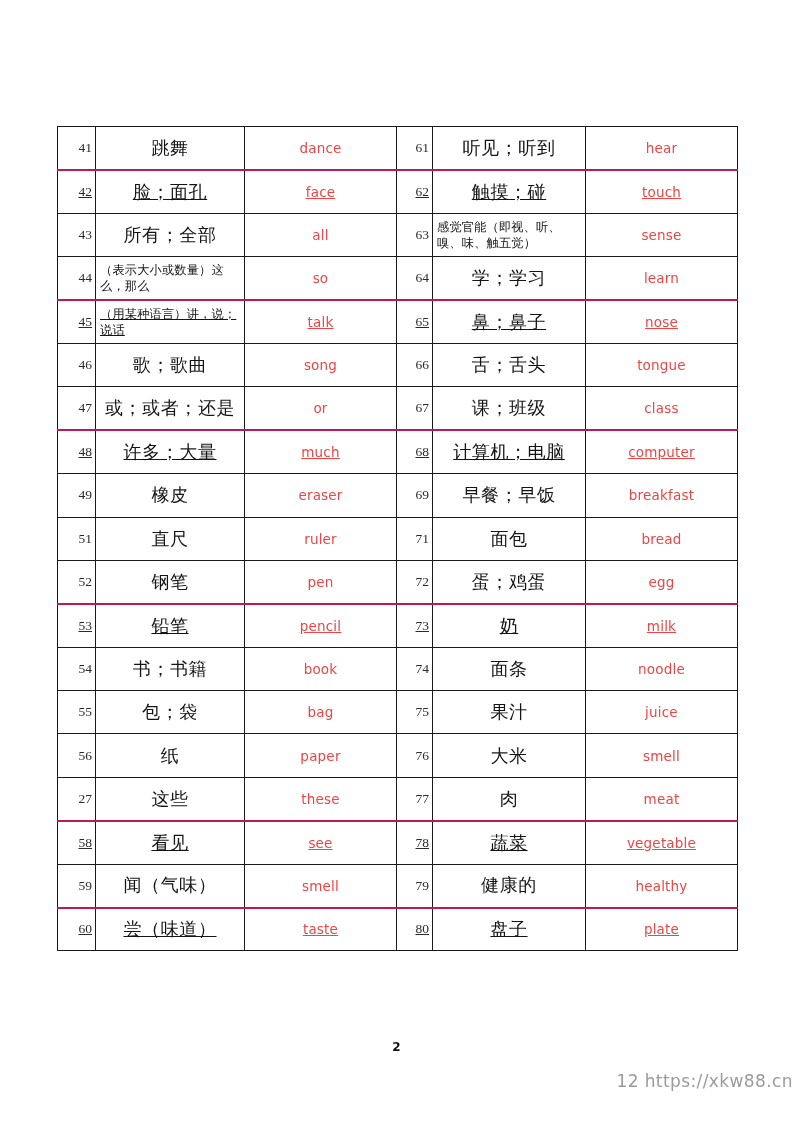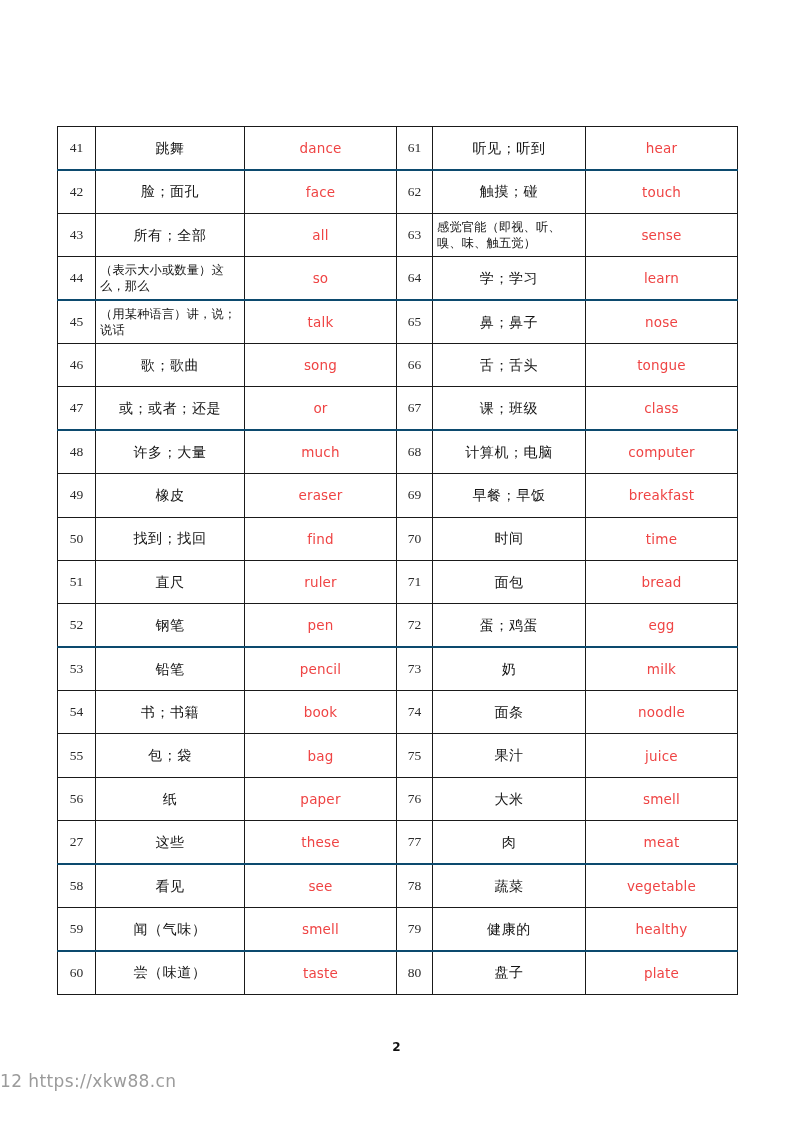--- a/index.html
+++ b/index.html
@@ -45,30 +45,30 @@
 
   .vocab-table td {
     border: 1px solid #1a1a1a;
     height: 43.4px;
     padding: 1px 3px;
     vertical-align: middle;
     box-sizing: border-box;
   }
 
   .cell-num {
-    text-align: center;
+    text-align: right;
     padding-left: 7px;
     font-size: 13.5px;
     color: #2b2b2b;
     font-family: "Liberation Serif", "DejaVu Serif", serif;
   }
 
   .cell-cn {
     text-align: center;
-    font-size: 14px;
+    font-size: 18px;
     color: #141414;
     font-family: "DejaVu Serif", "Liberation Serif", serif;
     letter-spacing: 0.6px;
     line-height: 1.35;
   }
 
   .cell-cn.is-long {
     text-align: left;
     font-size: 12.2px;
     letter-spacing: 0.2px;
@@ -79,42 +79,43 @@
   .cell-en {
     text-align: center;
     font-size: 13.5px;
     color: #ef4444;
     font-family: "DejaVu Sans", "Liberation Sans", sans-serif;
     letter-spacing: 0.2px;
   }
 
   
   .vocab-table tr.band td {
-    border-top: 2px solid #0c4a6e;
+    border-top: 2px solid #be185d;
+    text-decoration: underline;
   }
 
   
   .page-number {
     position: absolute;
     left: 0;
     top: 1040px;
     width: 793px;
     text-align: center;
     font-size: 12px;
     font-weight: bold;
     color: #111111;
     font-family: "DejaVu Sans", "Liberation Sans", sans-serif;
   }
 
   .watermark {
     position: absolute;
     left: 0;
     top: 1071px;
     width: 793px;
-    text-align: left;
+    text-align: right;
     font-size: 17px;
     color: #9b9b9b;
     font-family: "DejaVu Sans", "Liberation Sans", sans-serif;
     letter-spacing: 0.4px;
   }
 </style>
 </head>
 <body>
 
 <div class="page">
@@ -195,28 +196,20 @@
         </tr>
         <tr>
           <td class="cell-num">49</td>
           <td class="cell-cn">橡皮</td>
           <td class="cell-en">eraser</td>
           <td class="cell-num">69</td>
           <td class="cell-cn">早餐；早饭</td>
           <td class="cell-en">breakfast</td>
         </tr>
         <tr>
-          <td class="cell-num">50</td>
-          <td class="cell-cn">找到；找回</td>
-          <td class="cell-en">find</td>
-          <td class="cell-num">70</td>
-          <td class="cell-cn">时间</td>
-          <td class="cell-en">time</td>
-        </tr>
-        <tr>
           <td class="cell-num">51</td>
           <td class="cell-cn">直尺</td>
           <td class="cell-en">ruler</td>
           <td class="cell-num">71</td>
           <td class="cell-cn">面包</td>
           <td class="cell-en">bread</td>
         </tr>
         <tr>
           <td class="cell-num">52</td>
           <td class="cell-cn">钢笔</td>

